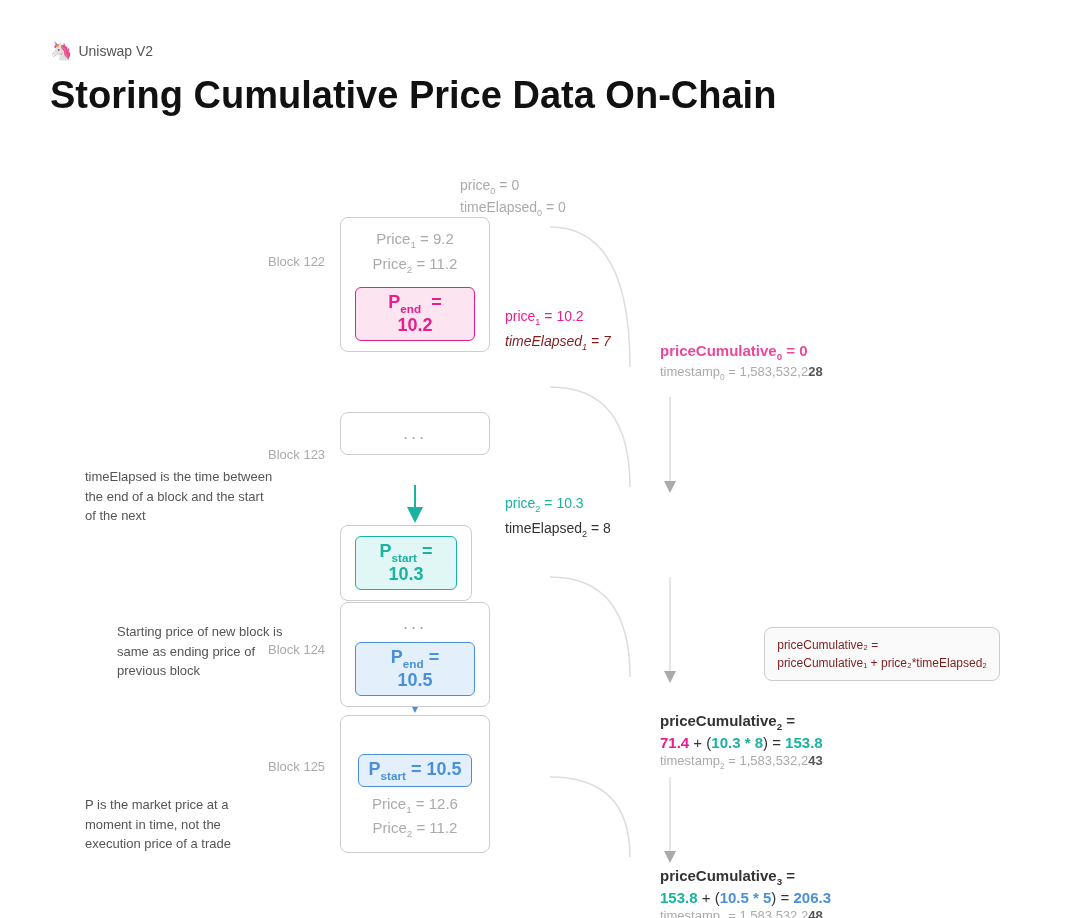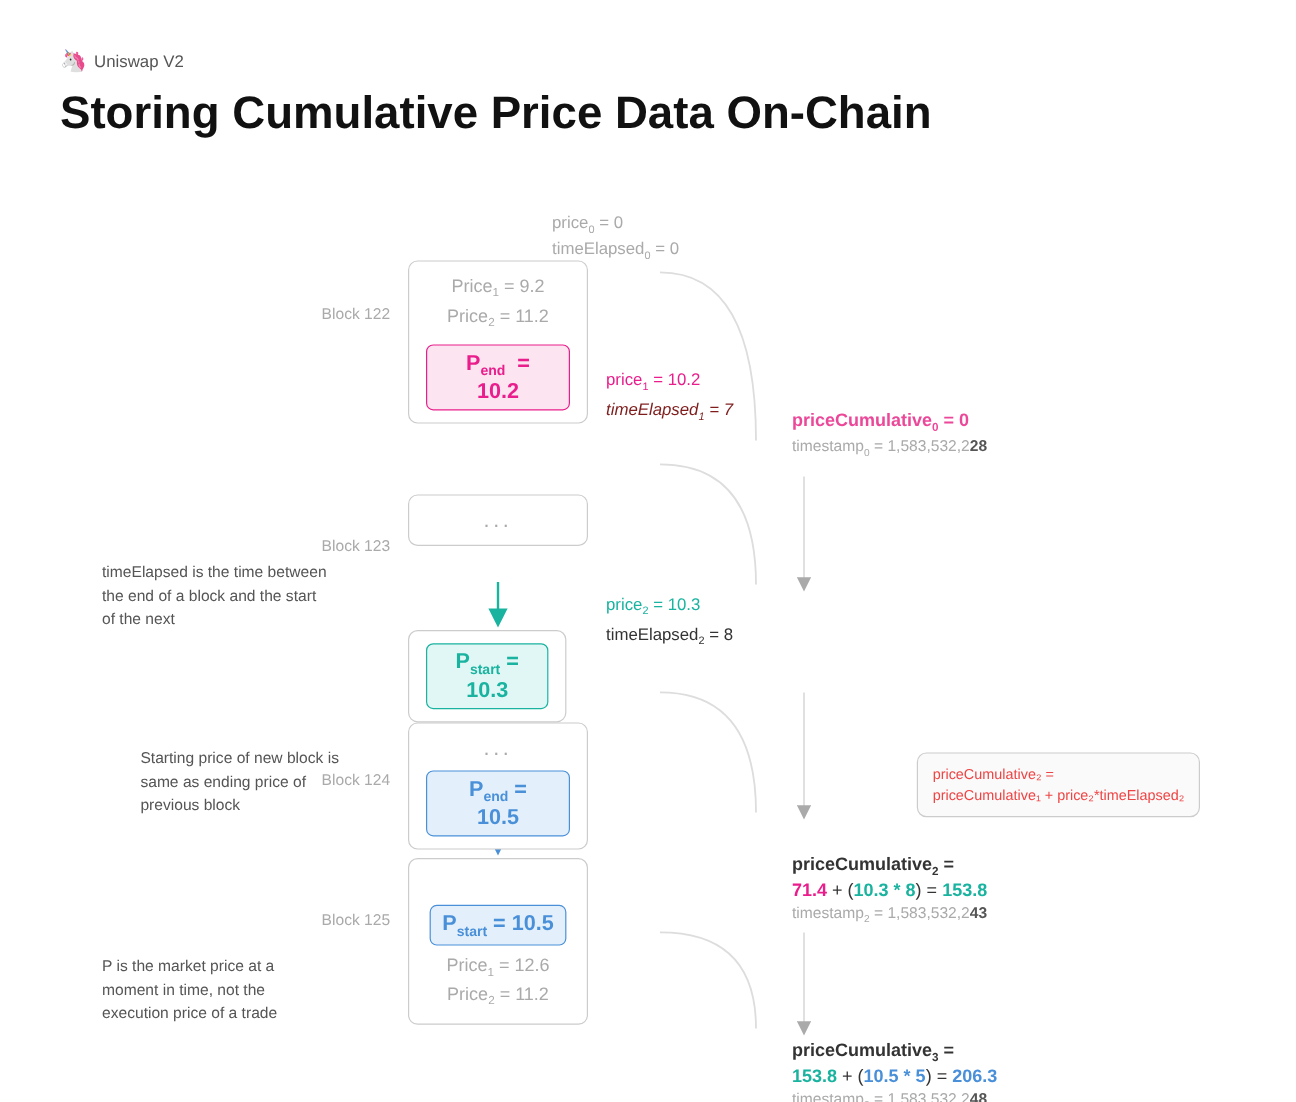--- a/index.html
+++ b/index.html
@@ -120,21 +120,21 @@
     }
 
     
     .formula-box {
       position: absolute;
       border: 1.5px solid #ccc;
       border-radius: 8px;
       background: #fafafa;
       padding: 8px 12px;
       font-size: 12px;
-      color: #ef4444;
+      color: #7f1d1d;
       line-height: 1.5;
     }
 
     
     .arrows-svg {
       position: absolute;
       top: 0; left: 0;
       width: 100%;
       height: 100%;
       pointer-events: none;

